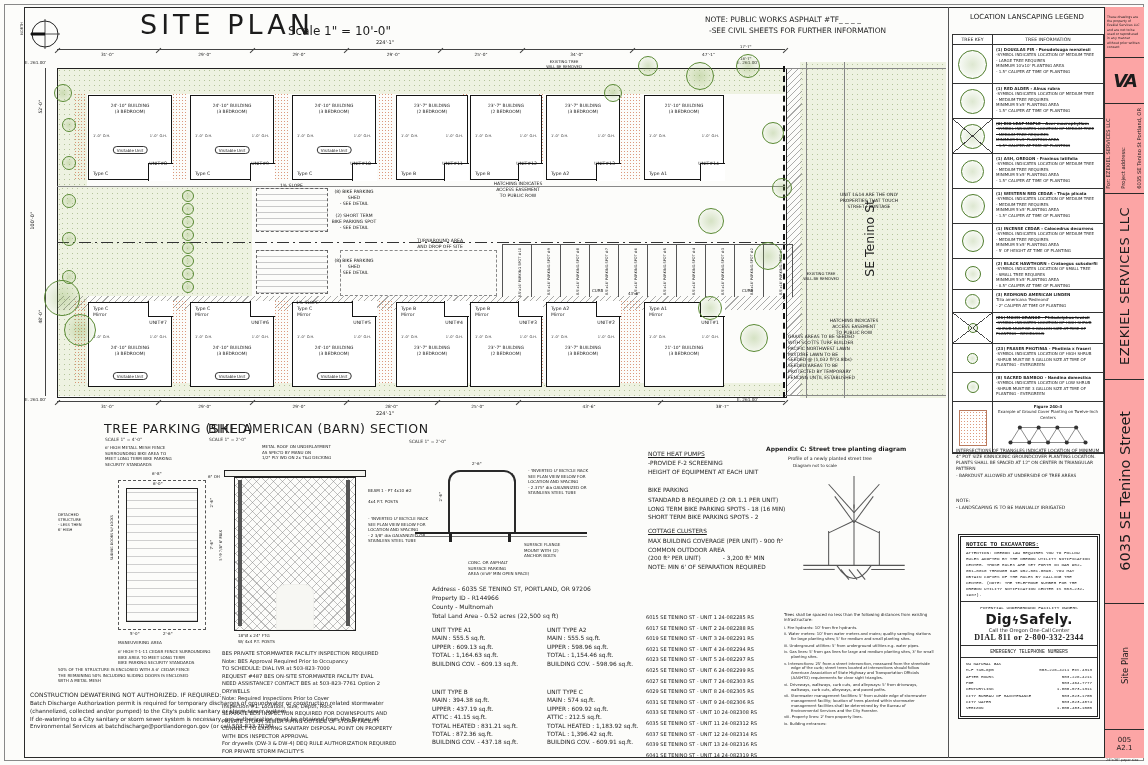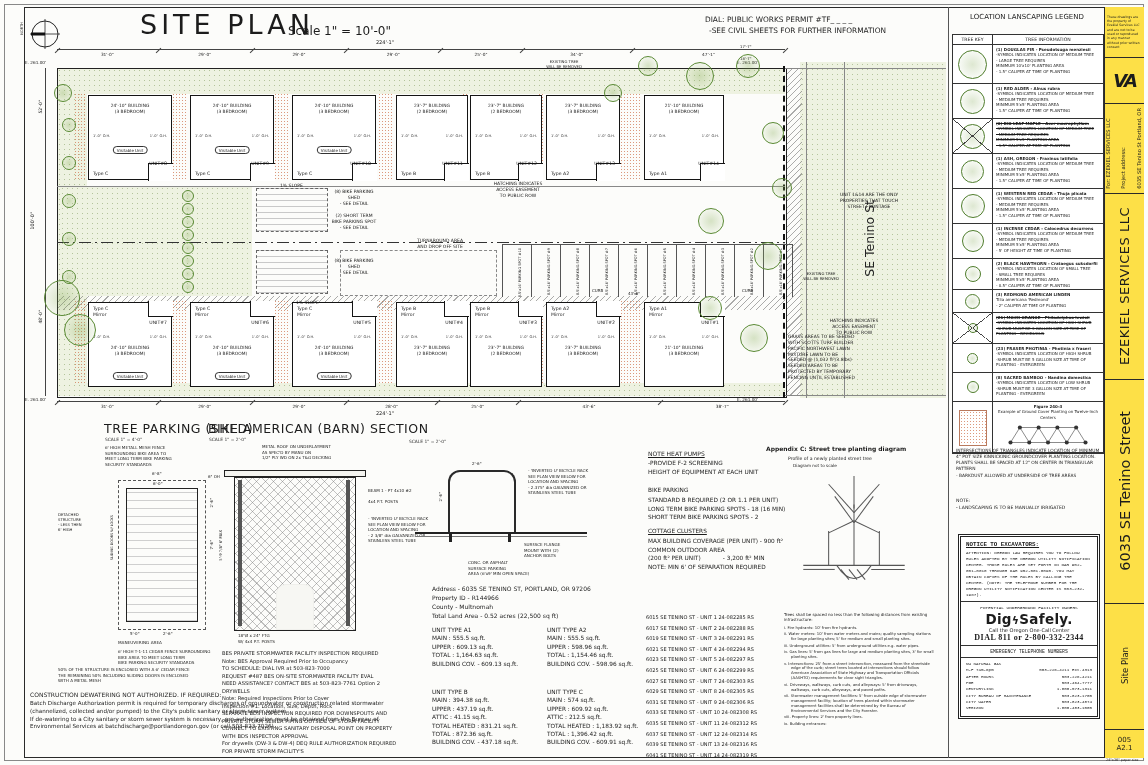--- a/index.html
+++ b/index.html
@@ -40,42 +40,42 @@
   .lg-sym{border-right:1px solid #333;display:flex;align-items:center;justify-content:center;position:relative}
   .lg-info{padding:2px 3px;font-size:4px;line-height:1.35}
   .lg-name{font-weight:bold}
   .sym{border:1px solid #4f7d2c;border-radius:50%;background:radial-gradient(circle,rgba(120,160,70,.25),rgba(120,160,70,.05) 70%)}
   .xover{position:absolute;inset:0;background:linear-gradient(to top right,transparent 49.2%,#444 49.2%,#444 50.8%,transparent 50.8%),linear-gradient(to bottom right,transparent 49.2%,#444 49.2%,#444 50.8%,transparent 50.8%)}
   .struck .lg-info div{text-decoration:line-through}
   .mono{font-family:"Liberation Mono",monospace}
   .exc{position:absolute;left:958px;top:534px;width:142px;border:3px double #222;background:#fff;padding:4px 5px;z-index:6;box-sizing:border-box}
   .exc hr{border:none;border-top:1px solid #333;margin:3px -5px}
   .emgrow{display:grid;grid-template-columns:1fr auto;font-size:4.2px;line-height:1.5}
-  .tstrip{position:absolute;top:7px;bottom:7px;left:1104px;width:39px;border-left:1.2px solid #2a2a2a;background:#fde047;z-index:7}
+  .tstrip{position:absolute;top:7px;bottom:7px;left:1104px;width:39px;border-left:1.2px solid #2a2a2a;background:#fca5a5;z-index:7}
   .tcell{position:absolute;left:0;right:0;border-bottom:1px solid #2a2a2a;display:flex;align-items:center;justify-content:center;overflow:hidden}
   .line{position:absolute;background:#888}
 </style>
 </head>
 <body>
 
 <div class="sheet">
   <div class="outerb"></div>
   <div class="frame"></div>
   <div class="vsep"></div>
 
   <svg class="abs" style="left:26px;top:16px" width="36" height="36" viewBox="0 0 36 36">
     <circle cx="19" cy="18" r="13" fill="none" stroke="#222" stroke-width="1"></circle>
     <line x1="19" y1="3" x2="19" y2="33" stroke="#222" stroke-width=".8"></line>
     <line x1="4" y1="18" x2="34" y2="18" stroke="#222" stroke-width=".8"></line>
     <rect x="5" y="16.5" width="14" height="3" fill="#111"></rect>
   </svg>
   <div class="abs vtext" style="left:20px;top:22px;font-size:3.6px">NORTH</div>
   <div class="abs" style="left:140px;top:9px;font-size:27px;letter-spacing:4px">SITE PLAN</div>
   <div class="abs" style="left:288px;top:24px;font-size:12px">Scale 1" = 10'-0"</div>
-  <div class="abs" style="left:705px;top:15px;font-size:7.4px">DIAL: PUBLIC WORKS PERMIT #TF_ _ _ _</div>
+  <div class="abs" style="left:705px;top:15px;font-size:7.4px">NOTE: PUBLIC WORKS ASPHALT #TF_ _ _ _</div>
   <div class="abs" style="left:709px;top:26px;font-size:7.4px">-SEE CIVIL SHEETS FOR FURTHER INFORMATION</div>
   <div class="abs" style="left:950px;top:13px;width:154px;text-align:center;font-size:7px">LOCATION LANSCAPING LEGEND</div>
 
   <div id="plan" class="abs" style="left:0;top:0;width:948px;height:418px">
 
     <div class="abs grass" style="left:57px;top:68px;width:728px;height:26px"></div>
     <div class="abs grass" style="left:57px;top:92px;width:30px;height:300px"></div>
     <div class="abs grass" style="left:60px;top:186px;width:192px;height:110px"></div>
     <div class="abs grass" style="left:57px;top:383px;width:728px;height:13px"></div>
     <div class="abs grass" style="left:800px;top:62px;width:146px;height:336px"></div>

